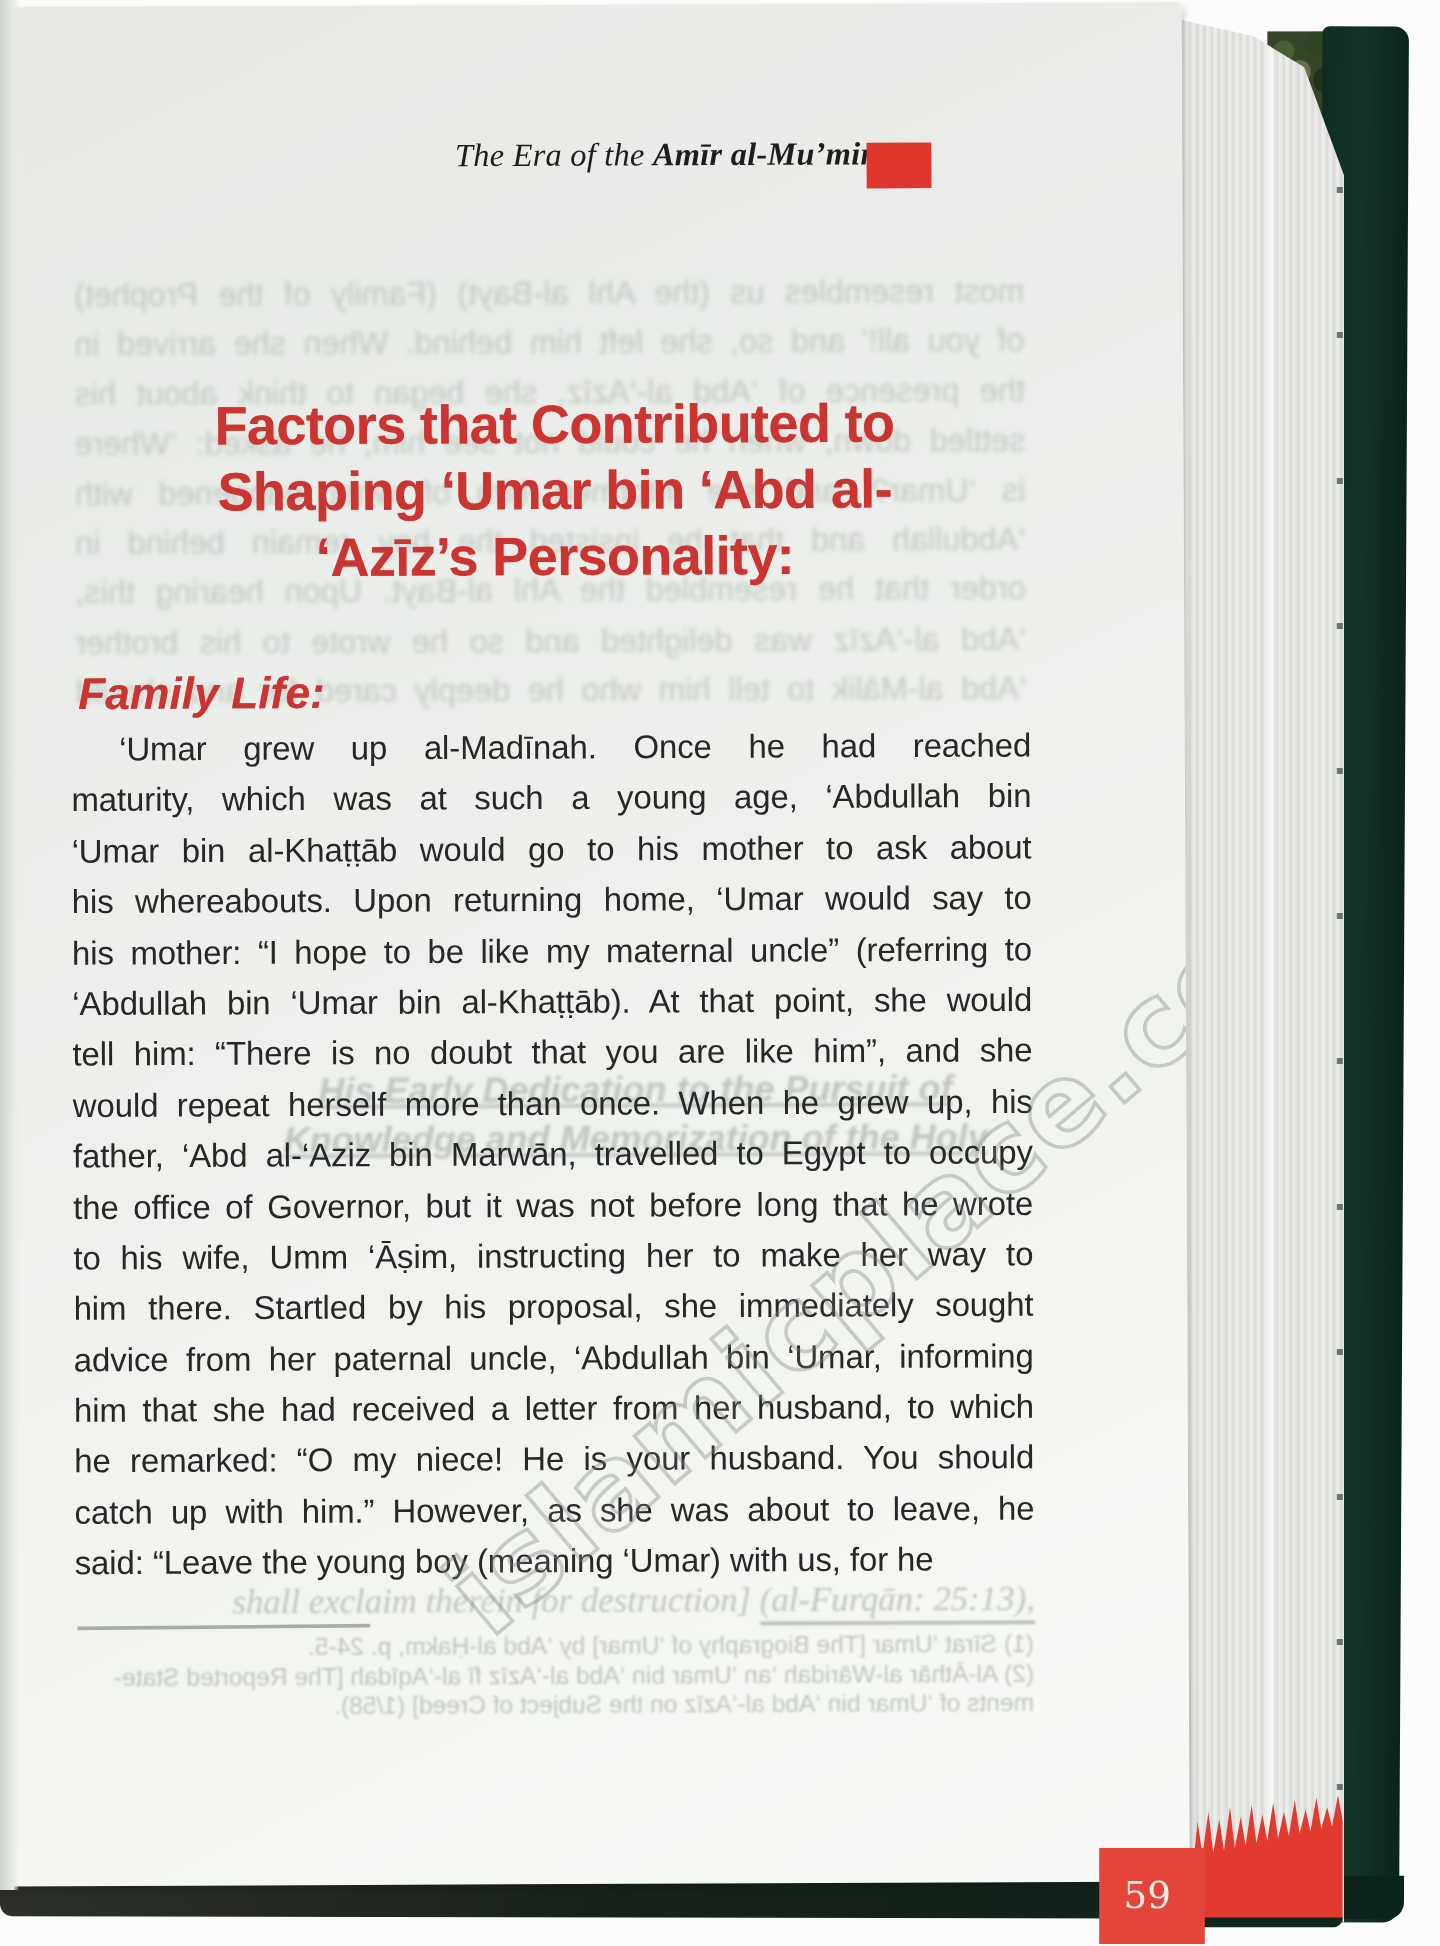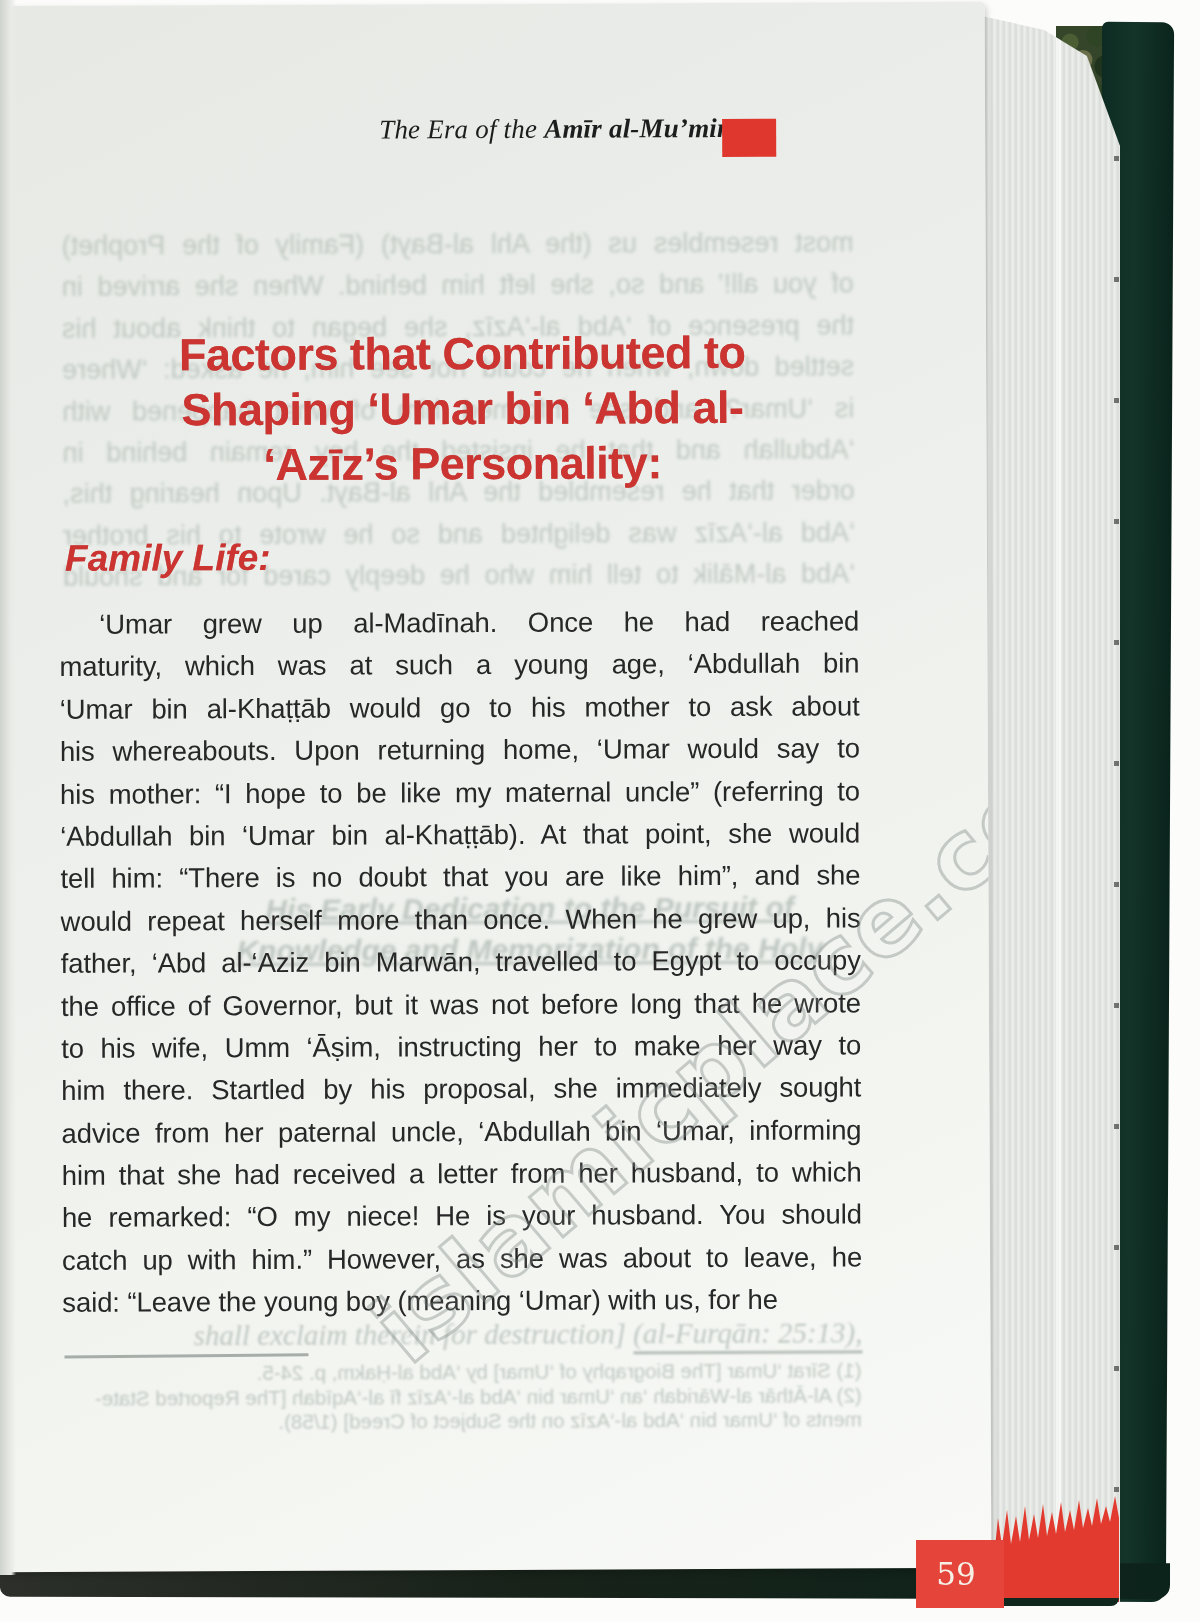--- a/index.html
+++ b/index.html
@@ -118,21 +118,21 @@
   
   .watermark{
     position:absolute; top:1032px; left:300px; width:780px; z-index:3;
     text-align:center; transform:rotate(-40deg);
     font-family:"DejaVu Sans", sans-serif; font-weight:bold; font-size:95px;
     color:rgba(255,255,255,.16); -webkit-text-stroke:3px rgba(122,132,127,.75);
     letter-spacing:2px; opacity:.5; pointer-events:none;
   }
   
   .page-number{
-    position:absolute; left:916px; top:1540px; width:88px; height:68px; z-index:4;
+    position:absolute; left:916px; top:1540px; width:88px; height:80px; z-index:4;
     display:flex; align-items:center; justify-content:center;
     font-family:"DejaVu Serif", serif; font-size:31px; color:#f5efe6;
     padding-right:8px; box-sizing:border-box;
   }
 </style>
 </head>
 <body>
 
 <div class="photo">
 
@@ -184,21 +184,21 @@
     </div>
     <div class="header-rect" style="background: rgb(223, 55, 45);"></div>
 
     <div class="chapter-title" style="color: rgb(203, 52, 48);">
 
     <div>Factors that Contributed to</div>
         <div>Shaping ‘Umar bin ‘Abd al-</div>
         <div>‘Azīz’s Personality:</div>
       </div>
 
-    <div class="section-heading" style="color: rgb(203, 52, 48);">Family Life:</div>
+    <div class="section-heading" style="color: rgb(203, 52, 48); margin-top: 20px;">Family Life:</div>
 
     <div class="body-block">
 
     <div class="body-line">‘Umar grew up al-Madīnah. Once he had reached</div>
         <div class="body-line">maturity, which was at such a young age, ‘Abdullah bin</div>
         <div class="body-line">‘Umar bin al-Khaṭṭāb would go to his mother to ask about</div>
         <div class="body-line">his whereabouts. Upon returning home, ‘Umar would say to</div>
         <div class="body-line">his mother: “I hope to be like my maternal uncle” (referring to</div>
         <div class="body-line">‘Abdullah bin ‘Umar bin al-Khaṭṭāb). At that point, she would</div>
         <div class="body-line">tell him: “There is no doubt that you are like him”, and she</div>

